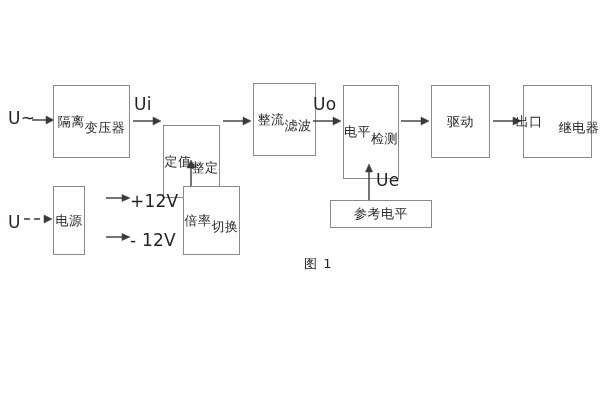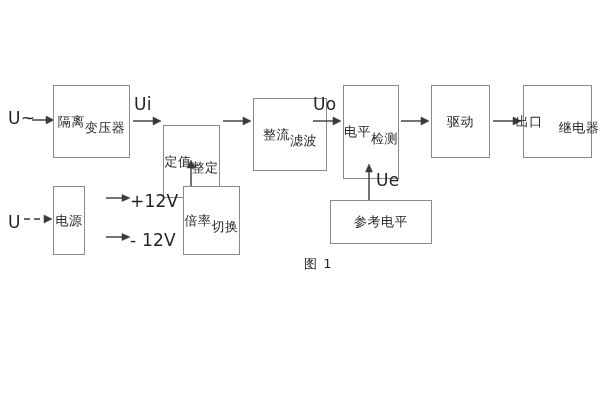--- a/index.html
+++ b/index.html
@@ -89,21 +89,21 @@
   <div class="box two-line" style="left:163px; top:85px; width:57px; height:73px;margin-top:40px;">
     <span class="line">定值</span>
     <span class="line">整定</span>
   </div>
 
   <svg class="arrow" style="left:223px; top:115px;" width="30" height="12">
     <line x1="0" y1="6" x2="21" y2="6" stroke-width="1.4"></line>
     <path d="M20 2 L28 6 L20 10 Z" fill="#3a3a3a" stroke-width="0.5"></path>
   </svg>
 
-  <div class="box two-line" style="left:253px; top:98px; width:74px; height:73px;">
+  <div class="box two-line" style="left:253px; top:83px; width:63px; height:73px;">
     <span class="line">整流</span>
     <span class="line">滤波</span>
   </div>
 
   <div class="lbl" style="left:313px; top:94px;">Uo</div>
 
   <svg class="arrow" style="left:313px; top:115px;" width="30" height="12">
     <line x1="0" y1="6" x2="21" y2="6" stroke-width="1.4"></line>
     <path d="M20 2 L28 6 L20 10 Z" fill="#3a3a3a" stroke-width="0.5"></path>
   </svg>
@@ -158,21 +158,21 @@
   <div class="box two-line" style="left:163px; top:186px; width:57px; height:69px;margin-left:20px;">
     <span class="line">倍率</span>
     <span class="line">切换</span>
   </div>
 
   <svg class="arrow" style="left:185px; top:160px;" width="12" height="26">
     <line x1="6" y1="26" x2="6" y2="7" stroke-width="1.4"></line>
     <path d="M2 8 L6 0 L10 8 Z" fill="#3a3a3a" stroke-width="0.5"></path>
   </svg>
 
-  <div class="box" style="left:330px; top:200px; width:102px; height:44px;">
+  <div class="box" style="left:330px; top:200px; width:102px; height:28px;">
     <span class="line">参考电平</span>
   </div>
 
   <svg class="arrow" style="left:363px; top:164px;" width="12" height="36">
     <line x1="6" y1="36" x2="6" y2="7" stroke-width="1.4"></line>
     <path d="M2.5 8 L6 0 L9.5 8 Z" fill="#3a3a3a" stroke-width="0.5"></path>
   </svg>
 
   <div class="lbl" style="left:376px; top:170px;">Ue</div>
 

